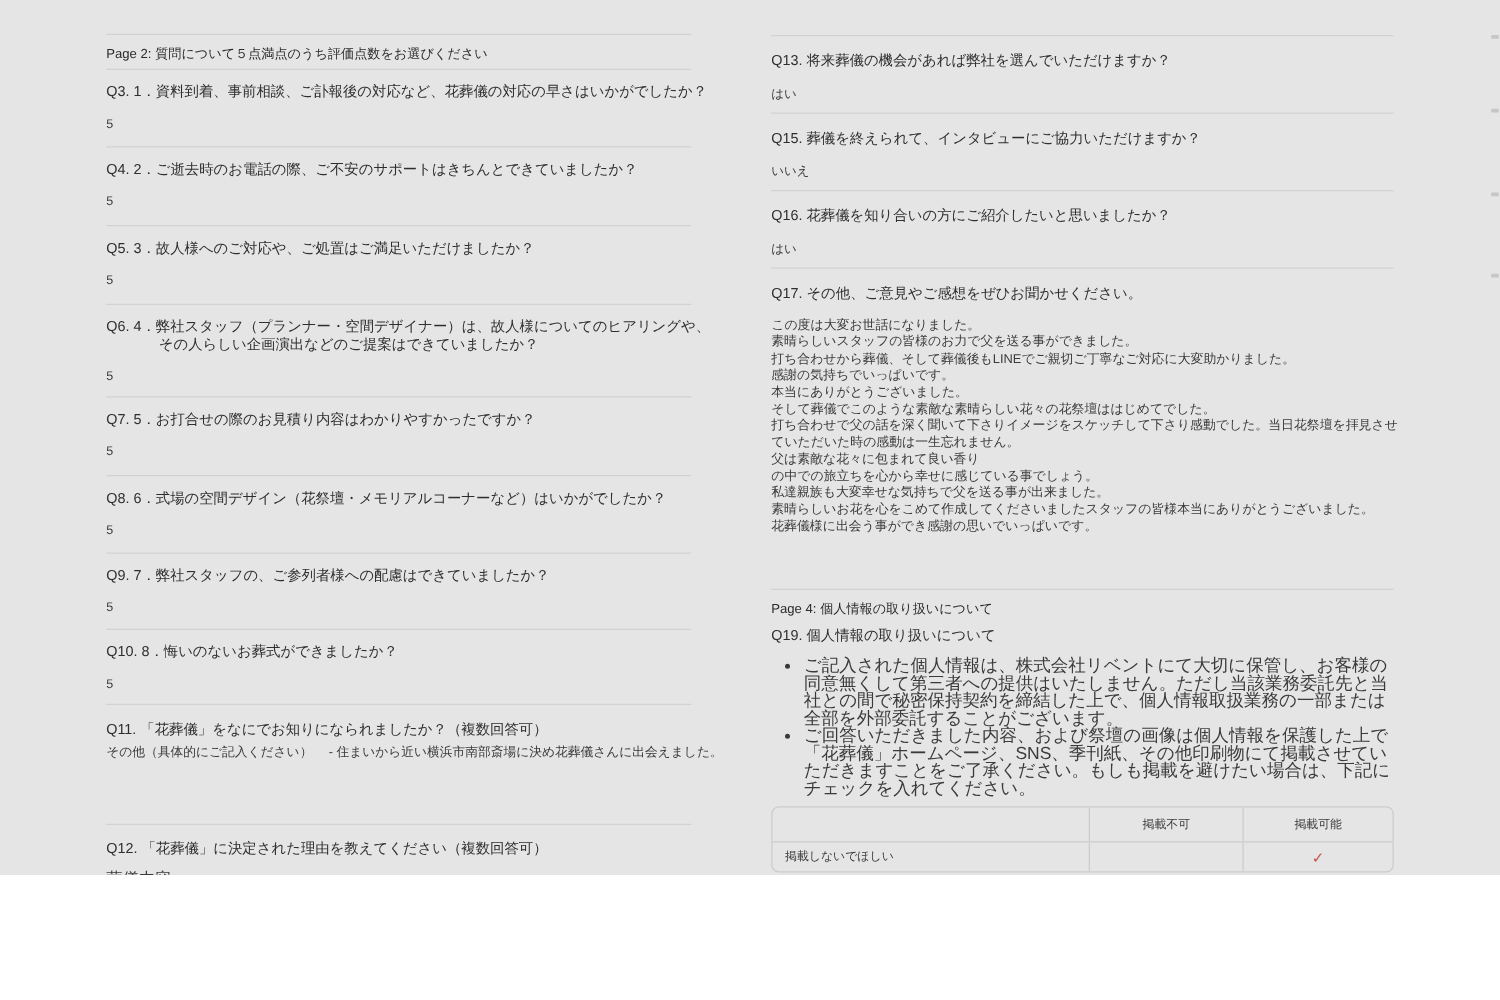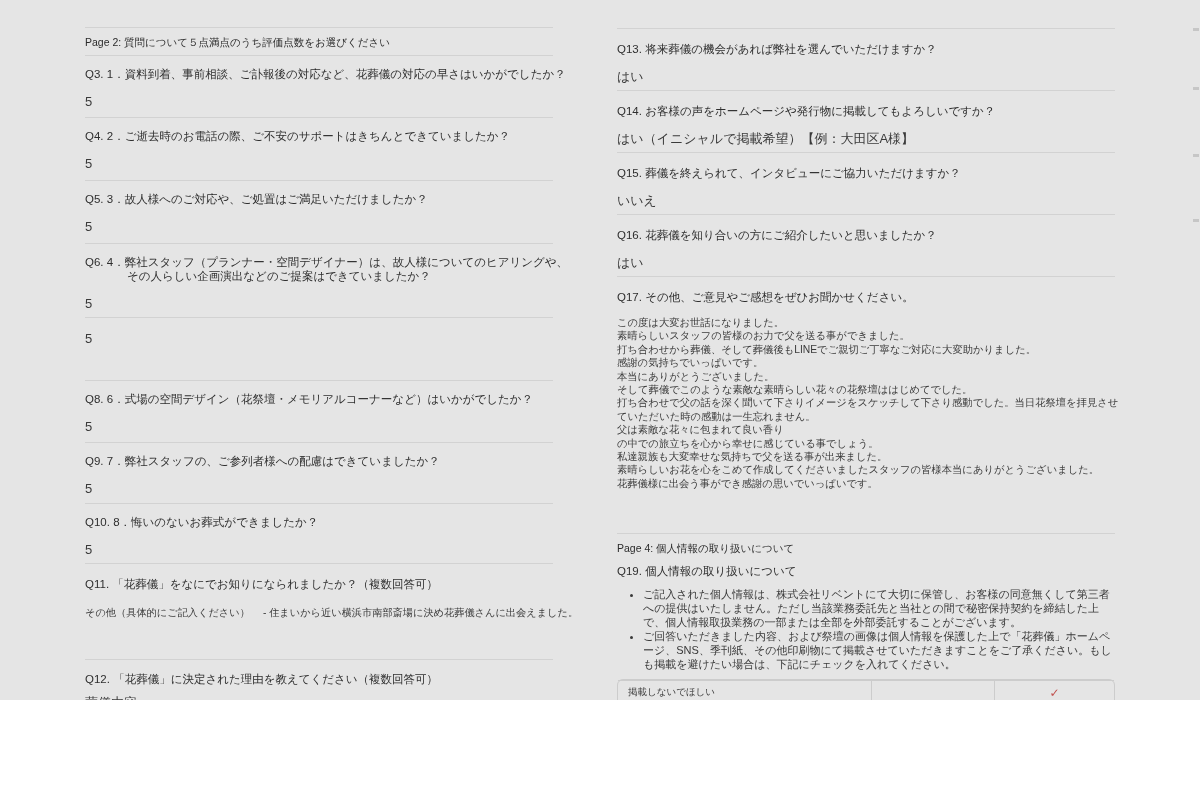--- a/index.html
+++ b/index.html
@@ -6,26 +6,26 @@
   .page{position:relative;width:1200px;height:700px;background:#e5e5e5;overflow:hidden;
         font-family:"Liberation Sans","DejaVu Sans",sans-serif;color:#333;}
   .col{position:absolute;top:27px;}
   .col-left{left:85px;width:468px;}
   .col-right{left:617px;top:28px;width:498px;}
   .block{border-top:1px solid #d2d2d2;box-sizing:border-box;overflow:visible;}
   .block.last{border-bottom:1px solid #84cc16;margin-top:35px;}
   .page-title{font-size:10.5px;color:#2b2b2b;padding-top:8px;white-space:pre;}
   .q-title{font-size:11.5px;color:#2e2e2e;padding-top:11px;white-space:pre;line-height:14px;}
   .q-title.hang{padding-left:42px;text-indent:-42px;}
-  .q-answer{font-size:13px;color:#3a3a3a;margin-top:13px;white-space:pre;}
+  .q-answer{font-size:10px;color:#3a3a3a;margin-top:13px;white-space:pre;}
   .q-answer.small{font-size:10.2px;}
   .list-answers{font-size:13px;line-height:15.5px;margin-top:9px;white-space:pre-line;color:#3a3a3a;}
   .para{font-size:10.3px;line-height:13.4px;margin-top:12px;white-space:pre;color:#3a3a3a;}
   .instruction{font-size:10px;color:#3a3a3a;padding-top:9px;white-space:pre;}
-  .bullets{margin:9px 0 0 0;padding:0 0 0 26px;font-size:11px;line-height:14px;color:#3a3a3a;}
+  .bullets{margin:9px 0 0 0;padding:0 0 0 26px;font-size:14px;line-height:14px;color:#3a3a3a;}
   .bullets li{margin:0;padding:0;}
   .consent-table{margin-top:8px;border:1px solid #cccccc;border-radius:6px;box-sizing:border-box;width:498px;
                  font-size:9.5px;color:#3a3a3a;}
   .t-row{display:flex;}
   .t-row.head{height:27px;}
   .t-row.data{height:23px;border-top:1px solid #cccccc;}
   .t-cell{box-sizing:border-box;display:flex;align-items:center;}
   .t-c1{width:253px;padding-left:10px;}
   .t-c2{width:123px;border-left:1px solid #cccccc;justify-content:center;}
   .t-c3{flex:1;border-left:1px solid #cccccc;justify-content:center;}
@@ -54,58 +54,55 @@
     <div class="block" style="height:63px">
       <div class="q-title">Q5. 3．故人様へのご対応や、ご処置はご満足いただけましたか？</div>
       <div class="q-answer">5</div>
     </div>
     <div class="block" style="height:74px">
       <div class="q-title hang">Q6. 4．弊社スタッフ（プランナー・空間デザイナー）は、故人様についてのヒアリングや、
 その人らしい企画演出などのご提案はできていましたか？</div>
       <div class="q-answer">5</div>
     </div>
     <div class="block" style="height:63px">
+      <div class="q-title">Q7. 5．お打合せの際のお見積り内容はわかりやすかったですか？</div>
       <div class="q-answer">5</div>
     </div>
     <div class="block" style="height:62px">
       <div class="q-title">Q8. 6．式場の空間デザイン（花祭壇・メモリアルコーナーなど）はいかがでしたか？</div>
       <div class="q-answer">5</div>
     </div>
     <div class="block" style="height:61px">
       <div class="q-title">Q9. 7．弊社スタッフの、ご参列者様への配慮はできていましたか？</div>
       <div class="q-answer">5</div>
     </div>
     <div class="block" style="height:60px">
       <div class="q-title">Q10. 8．悔いのないお葬式ができましたか？</div>
       <div class="q-answer">5</div>
     </div>
 
 
     <div class="block" style="height:61px">
       <div class="q-title" style="padding-top:13px">Q11. 「花葬儀」をなにでお知りになられましたか？（複数回答可）</div>
-      <div class="q-answer small" style="margin-top:15px">その他（具体的にご記入ください）　 - 住まいから近い横浜市南部斎場に決め花葬儀さんに出会えました。</div>
+      <div class="q-answer small" style="margin-top:4px">その他（具体的にご記入ください）　 - 住まいから近い横浜市南部斎場に決め花葬儀さんに出会えました。</div>
     </div>
 
     <div class="block last" style="height:107px">
       <div class="q-title" style="padding-top:12px">Q12. 「花葬儀」に決定された理由を教えてください（複数回答可）</div>
       <div class="list-answers">葬儀内容
 花祭壇
 スタッフ
 資料</div>
     </div>
   </div>
 
   <div class="col col-right">
     <div class="block" style="height:62px">
       <div class="q-title" style="padding-top:13px">Q13. 将来葬儀の機会があれば弊社を選んでいただけますか？</div>
       <div class="q-answer" style="margin-top:12px">はい</div>
-    </div>
-    <div class="block" style="height:62px">
-      <div class="q-title" style="padding-top:13px">Q14. お客様の声をホームページや発行物に掲載してもよろしいですか？</div>
-      <div class="q-answer" style="margin-top:12px">はい（イニシャルで掲載希望）【例：大田区A様】</div>
     </div>
     <div class="block" style="height:62px">
       <div class="q-title" style="padding-top:13px">Q15. 葬儀を終えられて、インタビューにご協力いただけますか？</div>
       <div class="q-answer" style="margin-top:12px">いいえ</div>
     </div>
     <div class="block" style="height:62px">
       <div class="q-title" style="padding-top:13px">Q16. 花葬儀を知り合いの方にご紹介したいと思いましたか？</div>
       <div class="q-answer" style="margin-top:12px">はい</div>
     </div>
 
@@ -132,31 +129,31 @@
 
 
     <div>
       <div class="q-title" style="padding-top:2px">Q19. 個人情報の取り扱いについて</div>
       <ul class="bullets">
         <li>ご記入された個人情報は、株式会社リベントにて大切に保管し、お客様の同意無くして第三者への提供はいたしません。ただし当該業務委託先と当社との間で秘密保持契約を締結した上で、個人情報取扱業務の一部または全部を外部委託することがございます。</li>
         <li>ご回答いただきました内容、および祭壇の画像は個人情報を保護した上で「花葬儀」ホームページ、SNS、季刊紙、その他印刷物にて掲載させていただきますことをご了承ください。もしも掲載を避けたい場合は、下記にチェックを入れてください。</li>
       </ul>
 
       <div class="consent-table">
+        <div class="t-row head">
+          <div class="t-cell t-c1"></div>
+          <div class="t-cell t-c2">掲載不可</div>
+          <div class="t-cell t-c3">掲載可能</div>
+        </div>
         <div class="t-row data">
           <div class="t-cell t-c1">掲載しないでほしい</div>
           <div class="t-cell t-c2"></div>
           <div class="t-cell t-c3">
             <span class="check">✓</span>
           </div>
-        </div>
-        <div class="t-row head">
-          <div class="t-cell t-c1"></div>
-          <div class="t-cell t-c2">掲載不可</div>
-          <div class="t-cell t-c3">掲載可能</div>
         </div>
       </div>
     </div>
   </div>
 
   <div class="footnote">※アンケートメールでいただきました</div>
 
   <div class="edge-marker" style="top:28px"></div>
   <div class="edge-marker" style="top:87px"></div>
   <div class="edge-marker" style="top:154px"></div>

